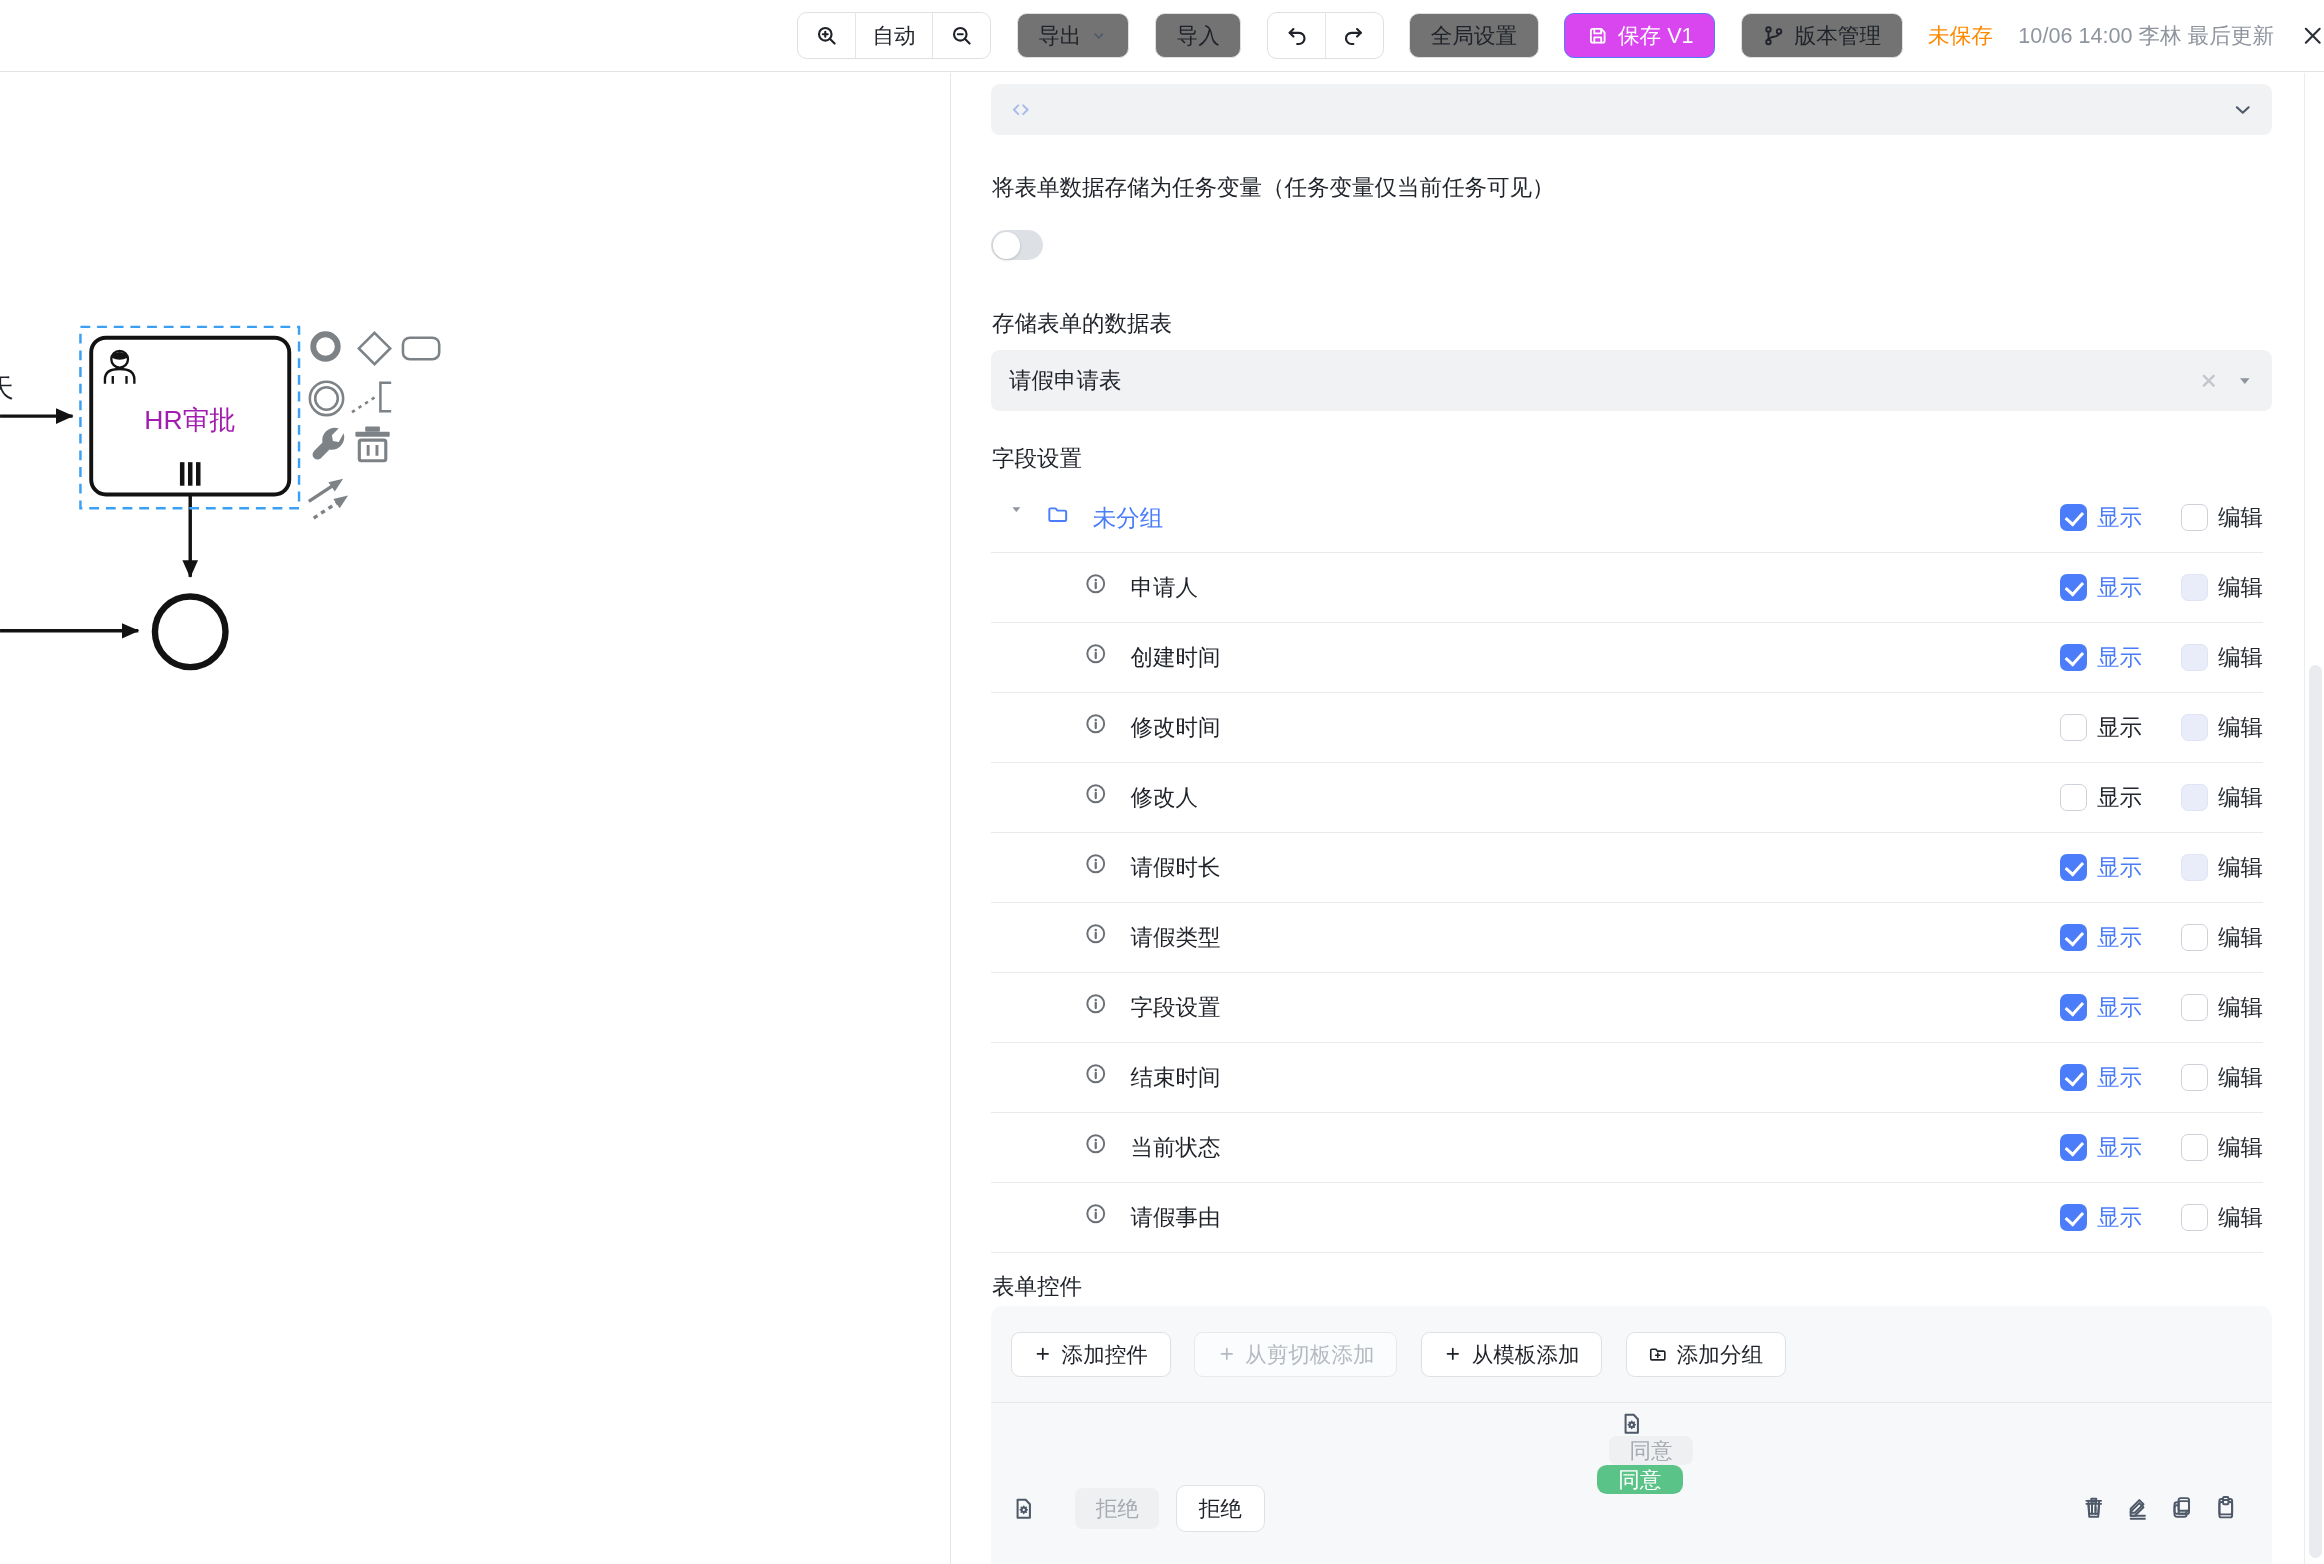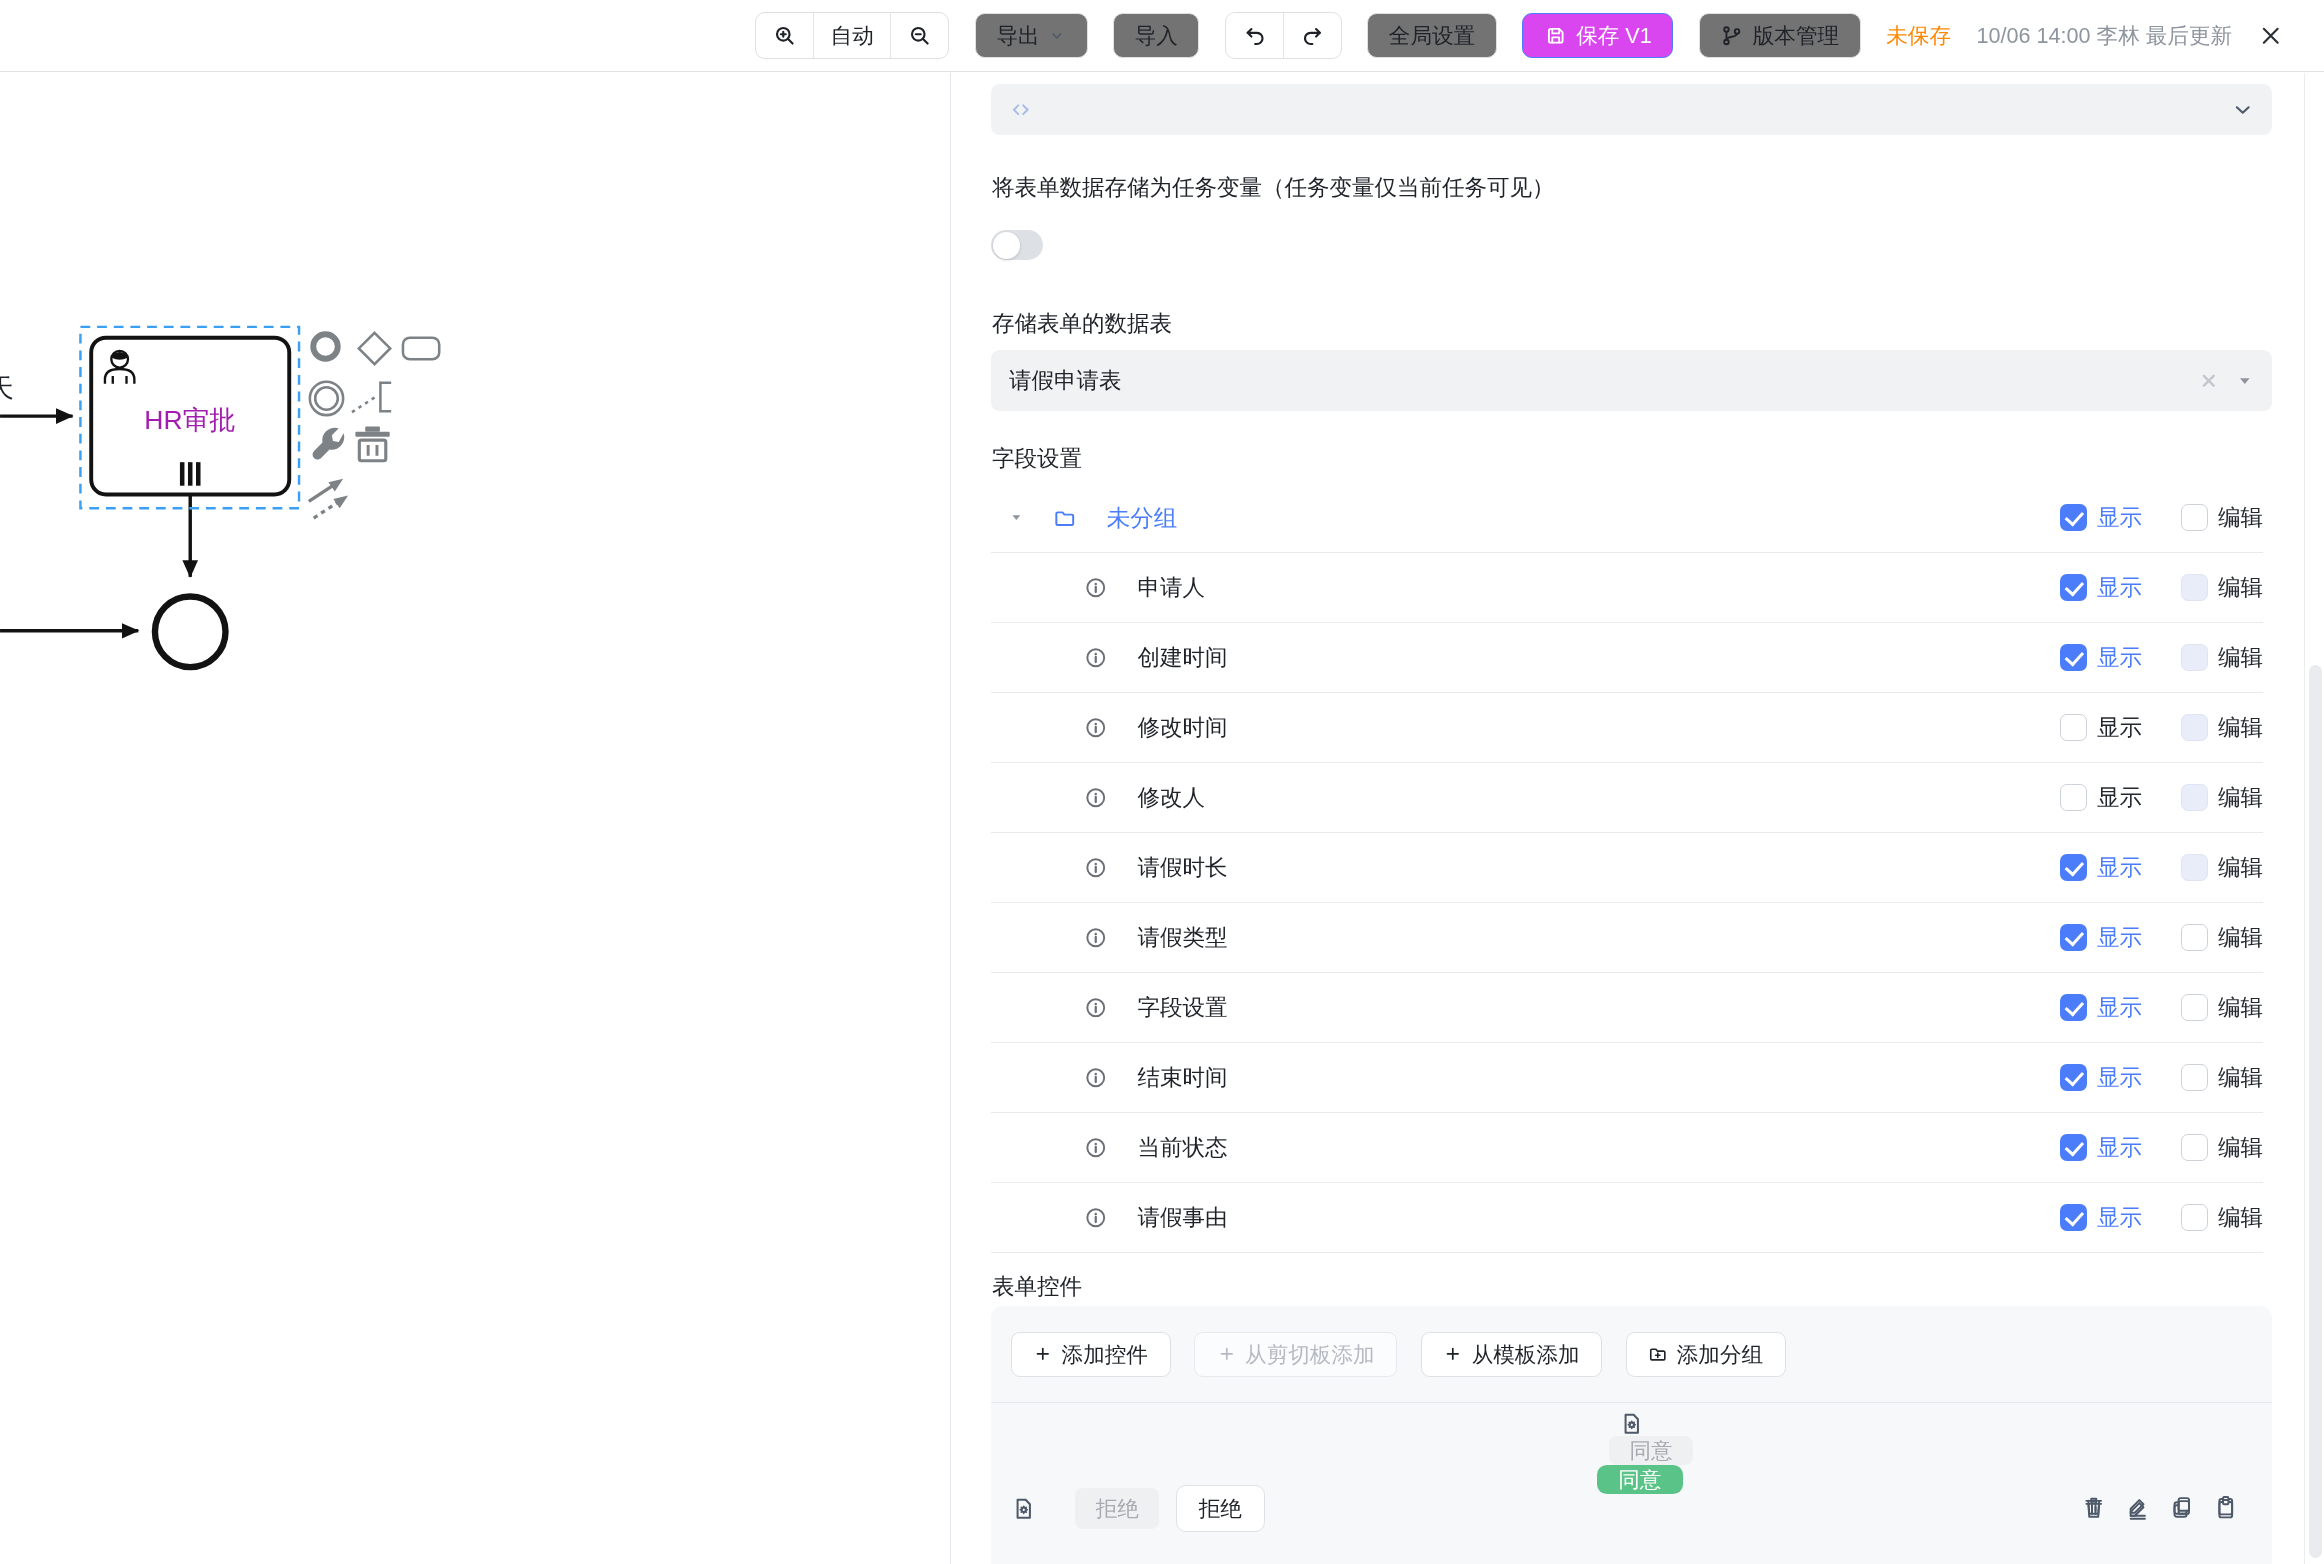--- a/index.html
+++ b/index.html
@@ -1,19 +1,19 @@
 <!DOCTYPE html>
 <html><head>
 <meta charset="utf-8">
 <style>
   html,body{margin:0;padding:0;background:#fff;font-family:"Liberation Sans",sans-serif;}
   #app{position:relative;width:2325px;height:1564px;background:#fff;overflow:hidden;}
   
   .toolbar{position:absolute;left:0;top:0;right:0;height:72px;background:#fff;border-bottom:1px solid #e0e2e5;
-    display:flex;align-items:center;gap:25.5px;padding-left:755px;box-sizing:border-box;}
+    display:flex;align-items:center;gap:25.5px;padding-left:755px;box-sizing:border-box;justify-content:flex-end;}
   .tb-group{display:flex;align-items:stretch;height:45px;border:1.5px solid #dee0e3;border-radius:9.8px;background:#fff;overflow:hidden;}
   .tb-seg{display:flex;align-items:center;gap:7.8px;padding:0 16.7px;font-size:21.6px;color:#1f2329;cursor:pointer;}
   .tb-seg + .tb-seg{border-left:1.5px solid #e3e5e8;}
   .tb-btn{display:flex;align-items:center;gap:8.8px;height:45px;padding:0 20.6px;border:1.5px solid #dee0e3;border-radius:9.8px;
     background:#737373;font-size:21.6px;color:#1f2329;box-sizing:border-box;cursor:pointer;}
   .tb-btn.primary{background:#d946ef;border-color:#4b7dfa;color:#fff;}
   .tb-text{font-size:21.6px;}
   .unsaved{color:#ff8800;}
   .updated{color:#8f959e;}
   .ic{display:inline-flex;}
@@ -31,21 +31,21 @@
   .p-label{position:absolute;left:41px;font-size:22.5px;color:#1f2329;}
   .toggle{position:absolute;left:40px;top:157px;width:52px;height:30px;border-radius:15.7px;background:#dde1e6;cursor:pointer;}
   .toggle .knob{position:absolute;left:2px;top:2px;width:26.5px;height:26.5px;border-radius:50%;background:#fff;box-shadow:0 1px 2.9px rgba(0,0,0,.18);}
   .select{position:absolute;left:40px;right:53px;top:277px;height:61px;background:#f1f2f4;border-radius:8.8px;
     display:flex;align-items:center;padding:0 18px;box-sizing:border-box;cursor:pointer;}
   .select .val{flex:1;font-size:22.5px;color:#1f2329;}
   .select .clear{color:#c3c7cd;margin-right:15.7px;}
   .select .caret{color:#8f959e;}
   .ftable{position:absolute;left:40px;right:62px;top:410px;}
   .frow{height:69px;display:flex;align-items:center;border-bottom:1px solid #e9eaec;}
-  .frow .left{display:flex;align-items:center;gap:30px;}
+  .frow .left{display:flex;gap:23px;}
   .frow.header{padding-left:17.6px;}
   .frow.field{padding-left:93px;}
   .gcaret{color:#8f959e;width:14.7px;height:14.7px;}
   .gfolder{color:#4b7dfa;}
   .gname{font-size:23.5px;color:#4b7dfa;}
   .fname{font-size:22.5px;color:#1f2329;}
   .iinfo{color:#6a7076;}
   .right{margin-left:auto;display:flex;align-items:center;gap:9.8px;}
   .pair2{margin-left:29px;}
   .cb{width:27.4px;height:27.4px;border-radius:6.9px;box-sizing:border-box;position:relative;cursor:pointer;flex:none;}

